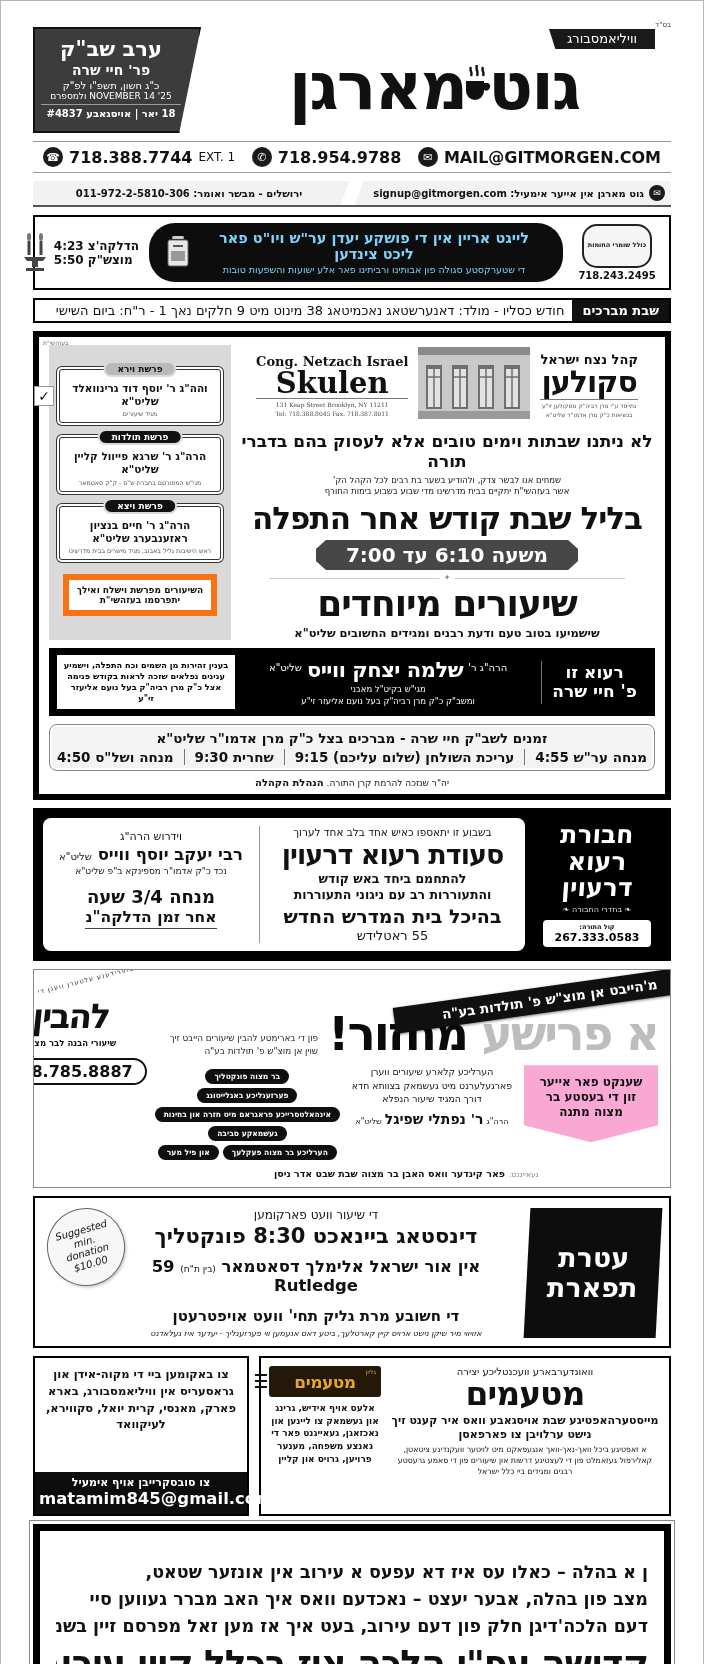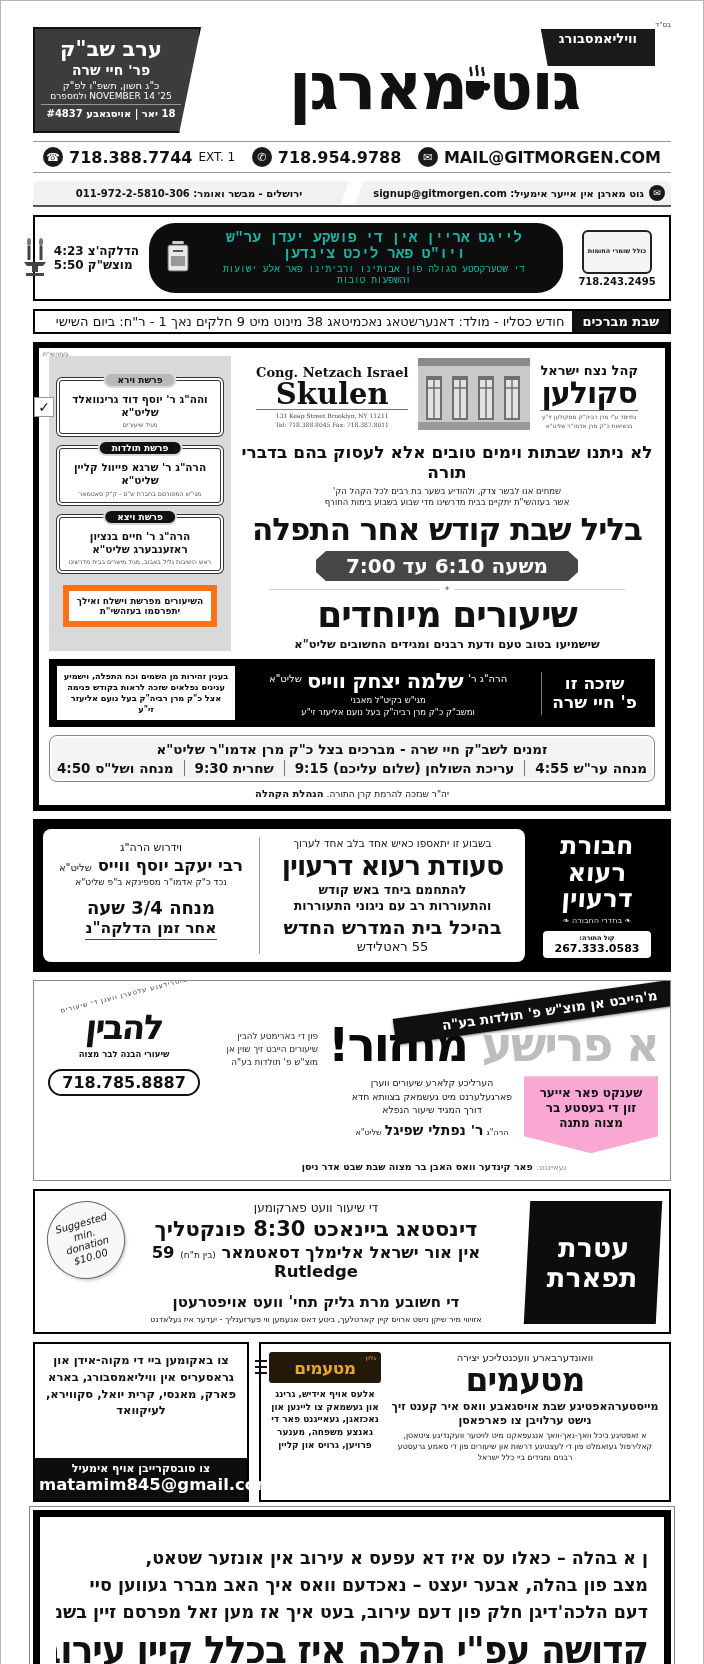--- a/index.html
+++ b/index.html
@@ -4,22 +4,22 @@
 <style>
   html,body{margin:0;padding:0;background:#e8e8e8;}
   .page{width:704px;min-height:1664px;margin:0 auto;background:#fff;border:1px solid #b5b5b5;
         box-sizing:border-box;padding:26px 32px 30px;direction:rtl;
         font-family:"DejaVu Sans",sans-serif;color:#111;}
   .sect{margin-bottom:8px;}
   
   .hdr{position:relative;display:flex;direction:rtl;align-items:flex-start;height:106px;}
   .hdr-right{flex:1;position:relative;height:100%;}
   .bsd{position:absolute;top:-6px;right:0;font-size:7px;color:#444;}
-  .loc-badge{position:absolute;top:2px;right:16px;background:#1a1a1a;color:#fff;font-weight:bold;
-             font-size:13px;padding:2px 18px 20px;clip-path:polygon(0 0,100% 0,100% 100%,6% 100%);}
+  .loc-badge{position:absolute;top:2px;right:16px;background:#1a1a1a;color:#fff;font-weight:normal;
+             font-size:13px;padding:2px 18px 3px;clip-path:polygon(0 0,100% 0,100% 100%,6% 100%);}
   .logo{position:absolute;top:18px;right:10px;left:6px;text-align:center;font-weight:bold;
         font-size:66px;line-height:84px;letter-spacing:-2px;white-space:nowrap;}
   .cup{display:inline-block;vertical-align:baseline;margin:0 -4px;}
   .datebox{width:168px;background:#3c3c3c;color:#fff;text-align:center;border:2px solid #111;
            clip-path:polygon(0 0,100% 0,87% 100%,0 100%);padding:8px 18px 8px 6px;box-sizing:border-box;height:106px;}
   .datebox .d1{font-size:21px;font-weight:bold;}
   .datebox .d2{font-size:14px;font-weight:bold;margin-top:1px;}
   .datebox .d3{font-size:10px;margin-top:2px;}
   .datebox .d4{font-size:9px;border-bottom:1px solid #9a9a9a;padding-bottom:3px;}
   .datebox .d5{font-size:10px;font-weight:bold;margin-top:3px;}
@@ -31,26 +31,26 @@
         display:flex;align-items:center;justify-content:center;}
   .ext{font-size:12px;font-weight:normal;}
   .subbar{display:flex;direction:rtl;background:#f2f2f2;border-bottom:2px solid #555;
           font-size:10px;align-items:center;}
   .subbar .s-right{flex:1;display:flex;direction:rtl;align-items:center;gap:5px;padding:4px 6px;font-weight:bold;}
   .subbar .slash{width:14px;align-self:stretch;background:#fff;transform:skewX(-20deg);}
   .subbar .s-left{flex:1;text-align:center;padding:4px 6px;font-weight:bold;}
   
   .licht{border:2px solid #000;padding:6px 8px;display:flex;direction:rtl;align-items:center;gap:10px;}
   .kollel{width:88px;text-align:center;}
-  .kollel .emb{width:66px;height:40px;margin:0 auto;border:2px solid #222;border-radius:6px;
+  .kollel .emb{width:66px;height:40px;margin:0 auto;border:2px solid #222;border-radius:15px;
                display:flex;align-items:center;justify-content:center;font-size:6.5px;font-weight:bold;
                line-height:1.2;background:#f5f5f5;}
   .kollel .ph{font-size:10px;font-weight:bold;margin-top:2px;}
-  .lpill{flex:1;background:#0d0d0d;color:#14b8a6;border-radius:26px;padding:7px 16px;display:flex;
-         direction:rtl;align-items:center;gap:10px;font-family:Liberation Mono, monospace;}
+  .lpill{flex:1;background:#0d0d0d;color:#7dd3fc;border-radius:26px;padding:7px 16px;display:flex;
+         direction:rtl;align-items:center;gap:10px;}
   .lpill .txt{flex:1;text-align:center;}
   .lpill .t1{font-size:14.5px;font-weight:bold;}
   .lpill .t2{font-size:9.5px;margin-top:2px;}
   .ltimes{width:96px;display:flex;direction:rtl;align-items:center;gap:6px;}
   .ltimes .rows{flex:1;text-align:left;}
   .ltimes .row{font-size:12px;font-weight:bold;white-space:nowrap;}
   
   .mev{border:2px solid #000;display:flex;direction:rtl;align-items:stretch;}
   .mev .badge{background:#111;color:#fff;font-weight:bold;font-size:13px;padding:3px 10px;display:flex;align-items:center;}
   .mev .mtext{flex:1;font-weight:normal;font-size:13px;padding:3px 8px;display:flex;align-items:center;}
@@ -161,25 +161,25 @@
   .mz-foot{text-align:center;font-size:9px;margin-top:8px;}
   .mz-foot .lb{color:#888;font-size:7.5px;margin-left:4px;}
   .mz-foot b{font-size:9.5px;}
   
   .atz{border:2px solid #000;display:flex;direction:rtl;position:relative;padding:10px 10px 8px;gap:10px;}
   .atz-side{width:132px;background:#0d0d0d;color:#fff;text-align:center;display:flex;flex-direction:column;
             justify-content:center;font-size:27px;font-weight:bold;line-height:1.1;transform:skewX(-3deg);}
   .atz-c{flex:1;text-align:center;padding-left:70px;}
   .atz-c .a1{font-size:12px;}
   .atz-c .a2{font-size:21px;font-weight:bold;margin-top:2px;}
-  .atz-c .a3{font-size:16.5px;font-weight:bold;margin-top:2px;}
+  .atz-c .a3{font-size:16.5px;font-weight:bold;margin-top:9px;}
   .atz-c .a3 .sm{font-size:9px;font-weight:normal;}
   .atz-c .a3 .en{direction:ltr;unicode-bidi:embed;}
   .atz-c .a4{font-size:15px;font-weight:bold;margin-top:12px;}
-  .atz-c .a5{font-size:8px;margin-top:4px;}
+  .atz-c .a5{font-size:8px;margin-top:4px;font-style:italic;}
   .don{position:absolute;left:12px;top:10px;width:76px;height:76px;border-radius:50%;border:1px solid #666;
        background:#f7f7f7;transform:rotate(-16deg);display:flex;flex-direction:column;align-items:center;
        justify-content:center;font-size:10px;font-style:italic;direction:ltr;line-height:1.15;box-shadow:1px 2px 3px #0003;}
   
   .mtrow{display:flex;direction:rtl;gap:10px;}
   .mt{flex:1;border:2px solid #000;display:flex;direction:rtl;padding:8px;gap:8px;}
   .mt-main{flex:1;text-align:center;}
   .mt-main .tg{font-size:10px;}
   .mt-main .ti{font-size:33px;font-weight:bold;letter-spacing:-1px;line-height:1.05;}
   .mt-main .bd{font-size:11px;font-weight:bold;margin-top:2px;line-height:1.3;}
@@ -356,21 +356,21 @@
         <div class="card">
           <div class="cbadge blk">פרשת ויצא</div>
           <div class="cname">הרה"ג ר' חיים בנציון ראזענבערג שליט"א</div>
           <div class="csub">ראש הישיבות גליל באבוב, מגיד מישרים בבית מדרשינו</div>
         </div>
         <div class="sk-note">השיעורים מפרשת וישלח ואילך יתפרסמו בעזהשי"ת</div>
       </div>
     </div>
     <div class="band">
       <div class="band-week">
-        <div>שזכה זו</div>
+        <div>רעוא זו</div>
         <div>פ' חיי שרה</div>
       </div>
       <div class="band-c">
         <div><span class="pre">הרה"ג ר'</span> <span class="nm">שלמה יצחק ווייס</span> <span class="post">שליט"א</span></div>
         <div class="bs">מגי"ש בקיט"ל מאבני</div>
         <div class="bs">ומשב"ק כ"ק מרן רביה"ק בעל נועם אליעזר זי"ע</div>
       </div>
       <div class="band-note">בענין זהירות מן השמים וכח התפלה, וישמיע ענינים נפלאים שזכה לראות בקודש פנימה אצל כ"ק מרן רביה"ק בעל נועם אליעזר זי"ע</div>
     </div>
     <div class="zman">
@@ -422,20 +422,28 @@
         <div class="mz-hrow">
           <div class="mz-hl"><span class="g">א פרישע </span><span class="b">מחזור!</span></div>
           <div class="mz-note">פון די בארימטע להבין שיעורים הייבט זיך שוין אן מוצ"ש פ' תולדות בע"ה</div>
         </div>
         <div class="mz-r2">
           <div class="gift">שענקט פאר אייער זון די בעסטע בר מצוה מתנה</div>
           <div class="mz-body">
             <span>הערליכע קלארע שיעורים ווערן פארגעלערנט מיט געשמאק בצוותא חדא דורך המגיד שיעור הנפלא</span>
             <div class="spk"><span class="pre">הרה"ג</span> <span class="nm">ר' נפתלי שפיגל</span> <span class="post">שליט"א</span></div>
           </div>
+          <div class="pills">
+            <span class="pill">בר מצוה פונקטליך</span>
+            <span class="pill">פערזענליכע באגלייטונג</span>
+            <span class="pill">אינהאלטסרייכע פראגראם מיט חזרה און בחינות</span>
+            <span class="pill">געשמאקע סביבה</span>
+            <span class="pill">הערליכע בר מצוה פעקלעך</span>
+            <span class="pill">און פיל מער</span>
+          </div>
         </div>
         <div class="mz-foot"><span class="lb">געאייגנט:</span><b>פאר קינדער וואס האבן בר מצוה שבת שבט אדר ניסן</b></div>
       </div>
       <div class="mz-b">
         <div class="arc">צופרידענע עלטערן וועגן די שיעורים</div>
         <div class="lhv">להבין</div>
         <div class="lhv-s">שיעורי הבנה לבר מצוה</div>
         <div class="mz-ph">718.785.8887</div>
       </div>
     </div>

